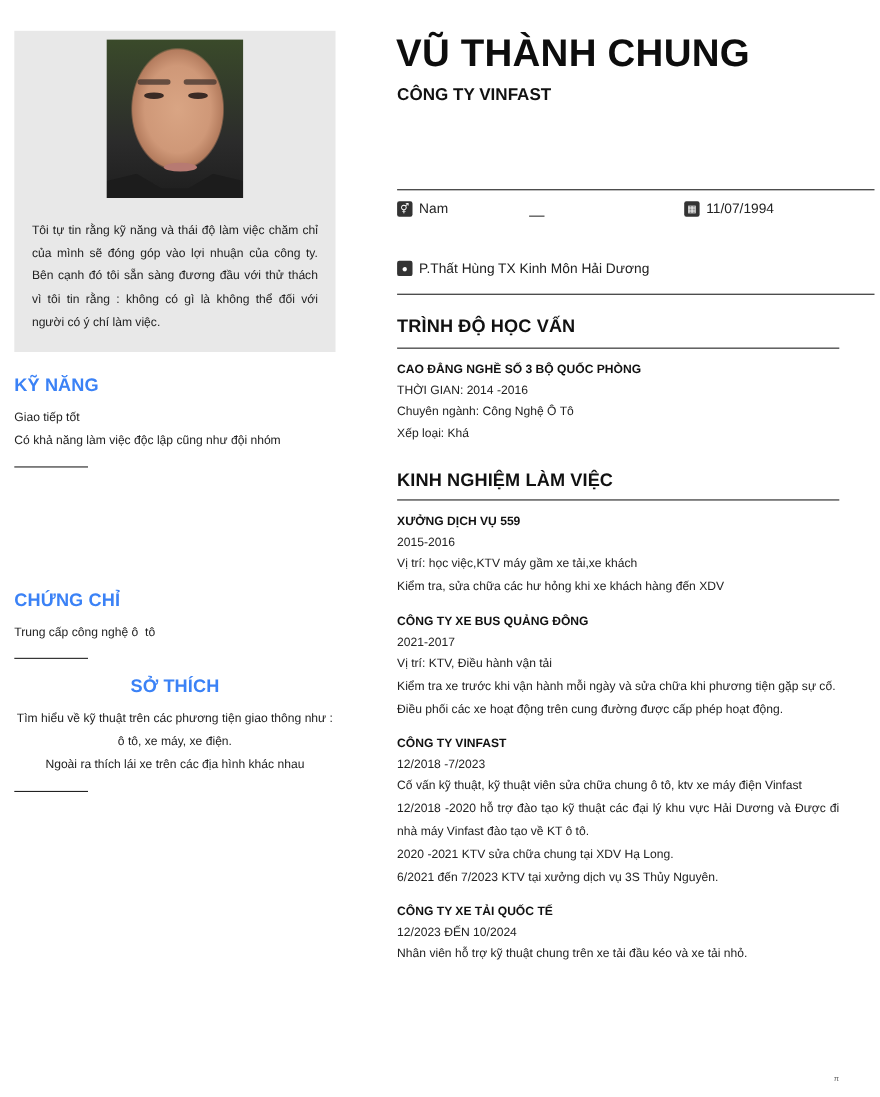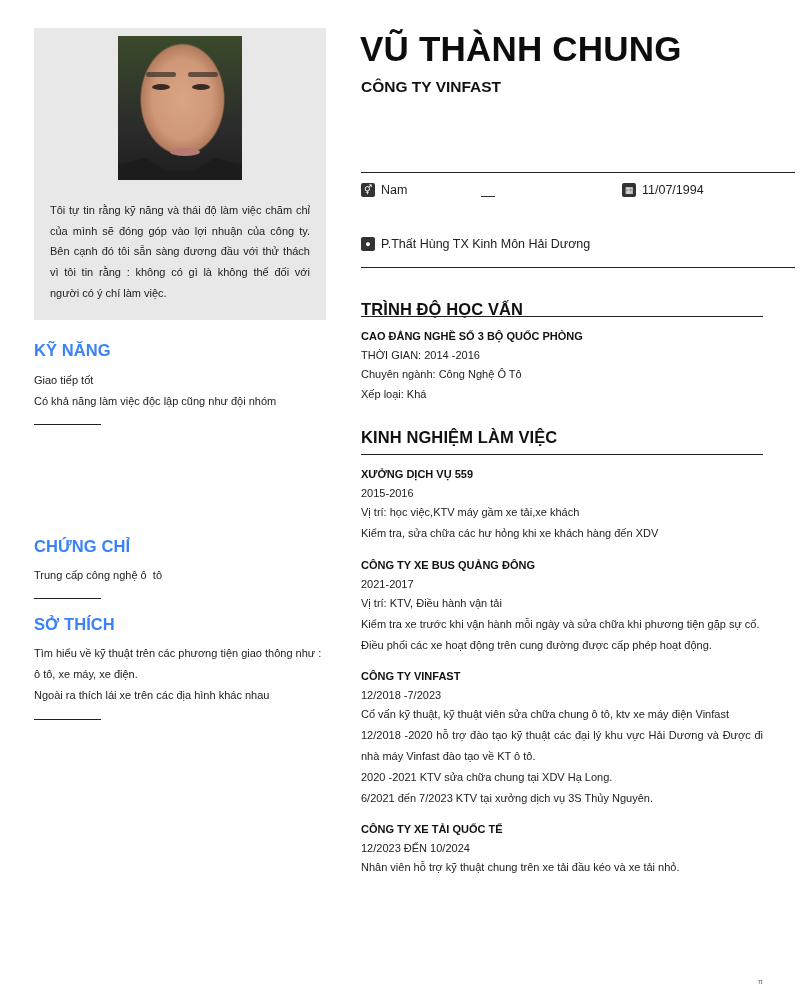--- a/index.html
+++ b/index.html
@@ -1,20 +1,20 @@
 <!DOCTYPE html>
 <html><head>
 <meta charset="utf-8">
 <style>
   * { box-sizing: border-box; margin: 0; padding: 0; }
   html, body { width: 800px; height: 997px; background: #ffffff; overflow: hidden; }
   body { position: relative; font-family: "Liberation Sans", "DejaVu Sans", sans-serif; color: #1a1a1a; }
 
   
-  .left { position: absolute; left: 34px; top: 28px; width: 292px; }
+  .left { position: absolute; left: 13px; top: 28px; width: 292px; }
   .profile-box { background: #e8e8e8; width: 292px; height: 292px; position: relative; }
   .photo {
     position: absolute; left: 84px; top: 8px; width: 124px; height: 144px;
     background:
       radial-gradient(ellipse 44% 50% at 52% 44%, #d9a584 0%, #cf9878 55%, #b47c5e 75%, transparent 78%),
       linear-gradient(180deg, #3a4a2a 0%, #2b2b2b 65%, #1e1e1e 100%);
     overflow: hidden;
   }
   .photo .brow { position: absolute; height: 5px; background: #4a3a32; border-radius: 3px; opacity: .8; }
   .photo .eye { position: absolute; width: 18px; height: 6px; background: #3a2a24; border-radius: 50%; }
@@ -36,21 +36,21 @@
   #sec-skills .rule { margin-top: 12px; }
 
   #sec-awards { position: absolute; top: 411px; left: 0; width: 292px; }
   #sec-awards h2 { margin-bottom: 9px; }
   #sec-awards .rule { margin-top: 13px; }
 
   #sec-certs { position: absolute; top: 509px; left: 0; width: 292px; }
   #sec-certs h2 { margin-bottom: 9px; }
   #sec-certs .rule { margin-top: 12px; }
 
-  #sec-hobbies { position: absolute; top: 587px; left: 0; width: 292px; }
+  #sec-hobbies { position: absolute; top: 587px; left: 0; width: 292px; text-align: center; }
   #sec-hobbies h2 { margin-bottom: 9px; }
   #sec-hobbies .rule { margin-top: 13px; }
 
   
   .name { position: absolute; left: 360px; top: 28px; font-size: 35px; font-weight: 700; color: #0d0d0d; letter-spacing: 0.2px; line-height: 42px; }
   .company { position: absolute; left: 361px; top: 78px; font-size: 15.5px; font-weight: 700; color: #111; }
 
   .contact-line { position: absolute; left: 361px; width: 434px; border-top: 1.5px solid #222; }
   .contact-item { position: absolute; display: flex; align-items: center; font-size: 12.5px; color: #222; }
   .contact-item .ico {
@@ -122,21 +122,21 @@
   <span class="ico">▦</span>
   <span>11/07/1994</span>
 </div>
 <div class="contact-item" style="left:361px;top:237px;">
   <span class="ico">●</span>
   <span>P.Thất Hùng TX Kinh Môn Hải Dương</span>
 </div>
 
 <div class="contact-line" style="top:267px;"></div>
 
-<div class="rsec-title" style="top:300px;">TRÌNH ĐỘ HỌC VẤN</div>
+<div class="rsec-title" style="top:288px;">TRÌNH ĐỘ HỌC VẤN</div>
 <div class="rsec-rule" style="top:316px;"></div>
 
 <div class="entry" style="top:327px;">
   <div class="org">CAO ĐẲNG NGHỀ SỐ 3 BỘ QUỐC PHÒNG</div>
   <div class="period">THỜI GIAN: 2014 -2016</div>
   <div class="line" style="line-height:20px;">Chuyên ngành: Công Nghệ Ô Tô</div>
   <div class="line" style="line-height:20px;">Xếp loại: Khá</div>
 </div>
 
 <div class="rsec-title" style="top:428px;">KINH NGHIỆM LÀM VIỆC</div>

